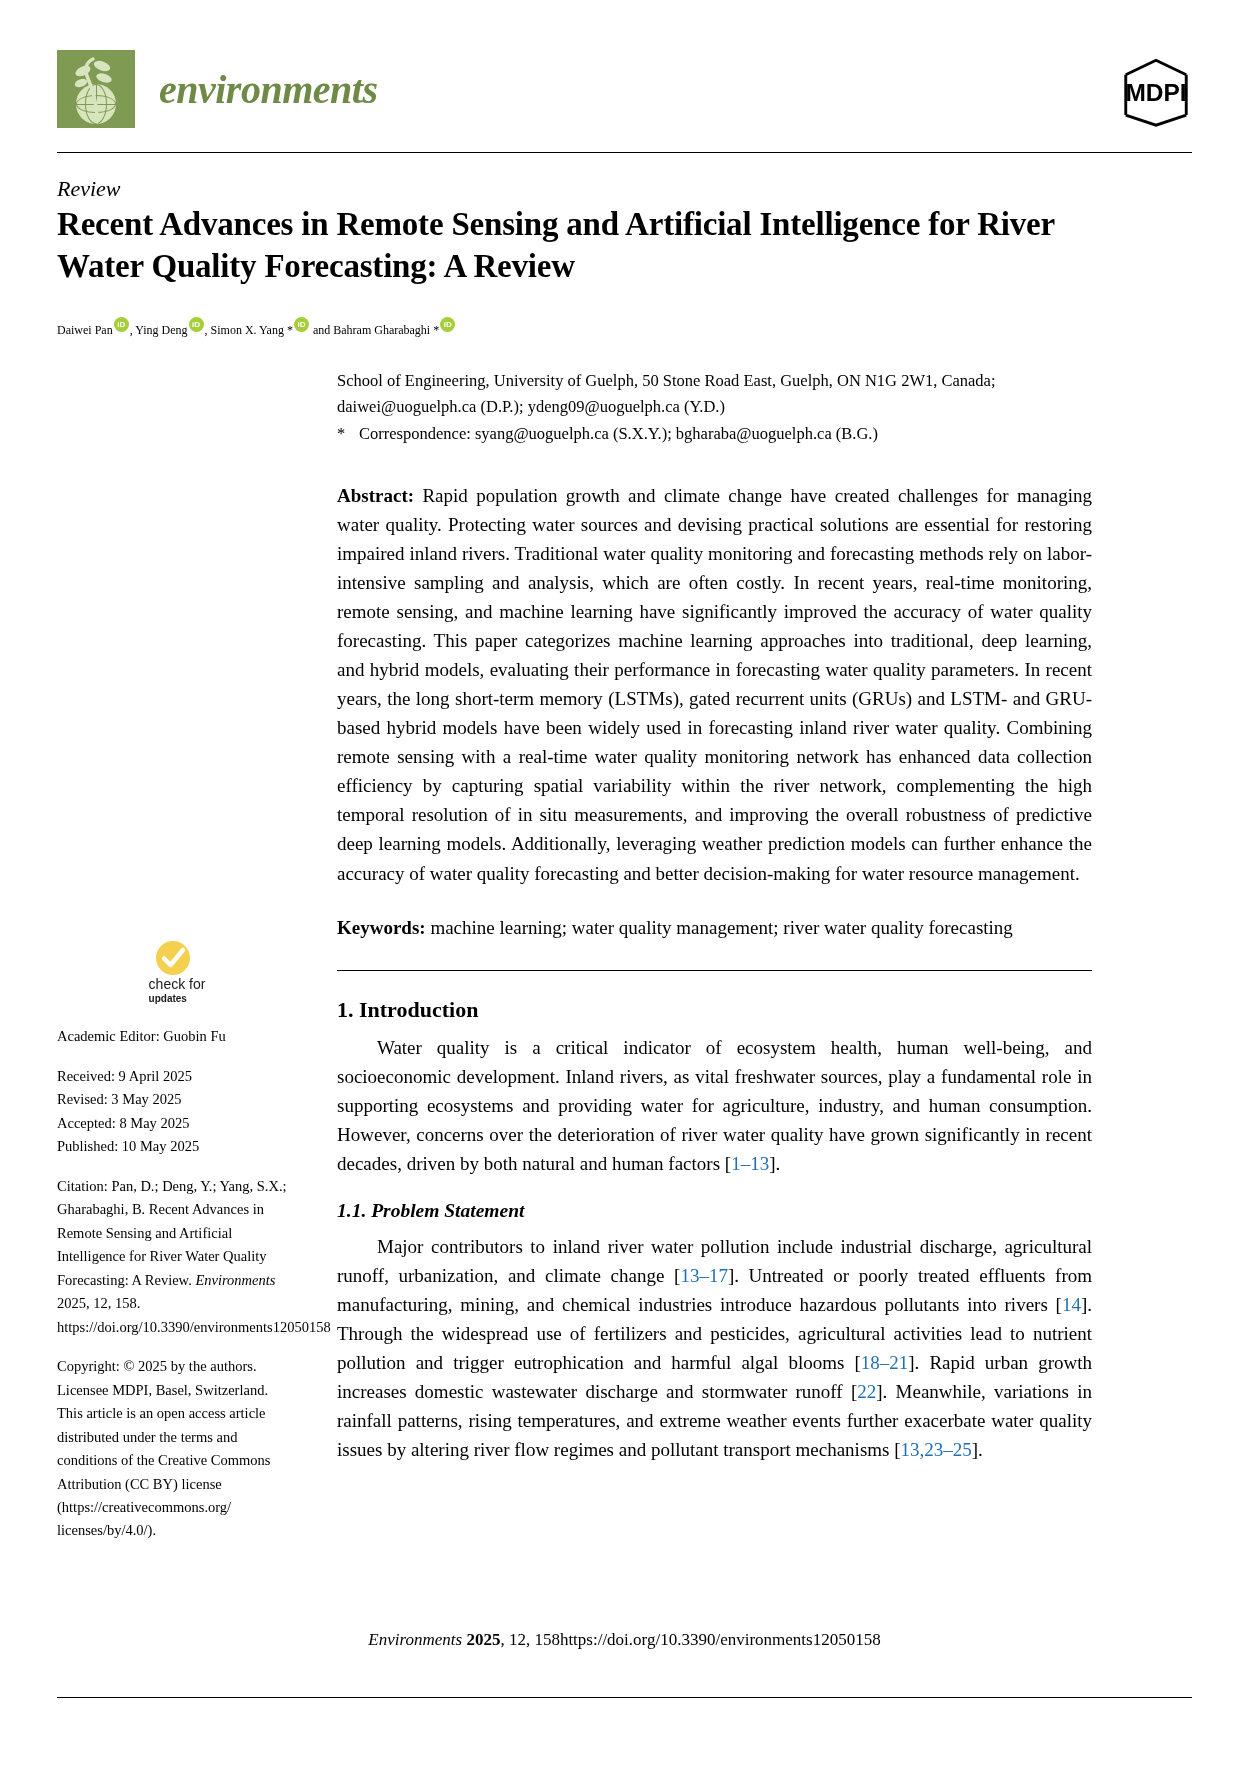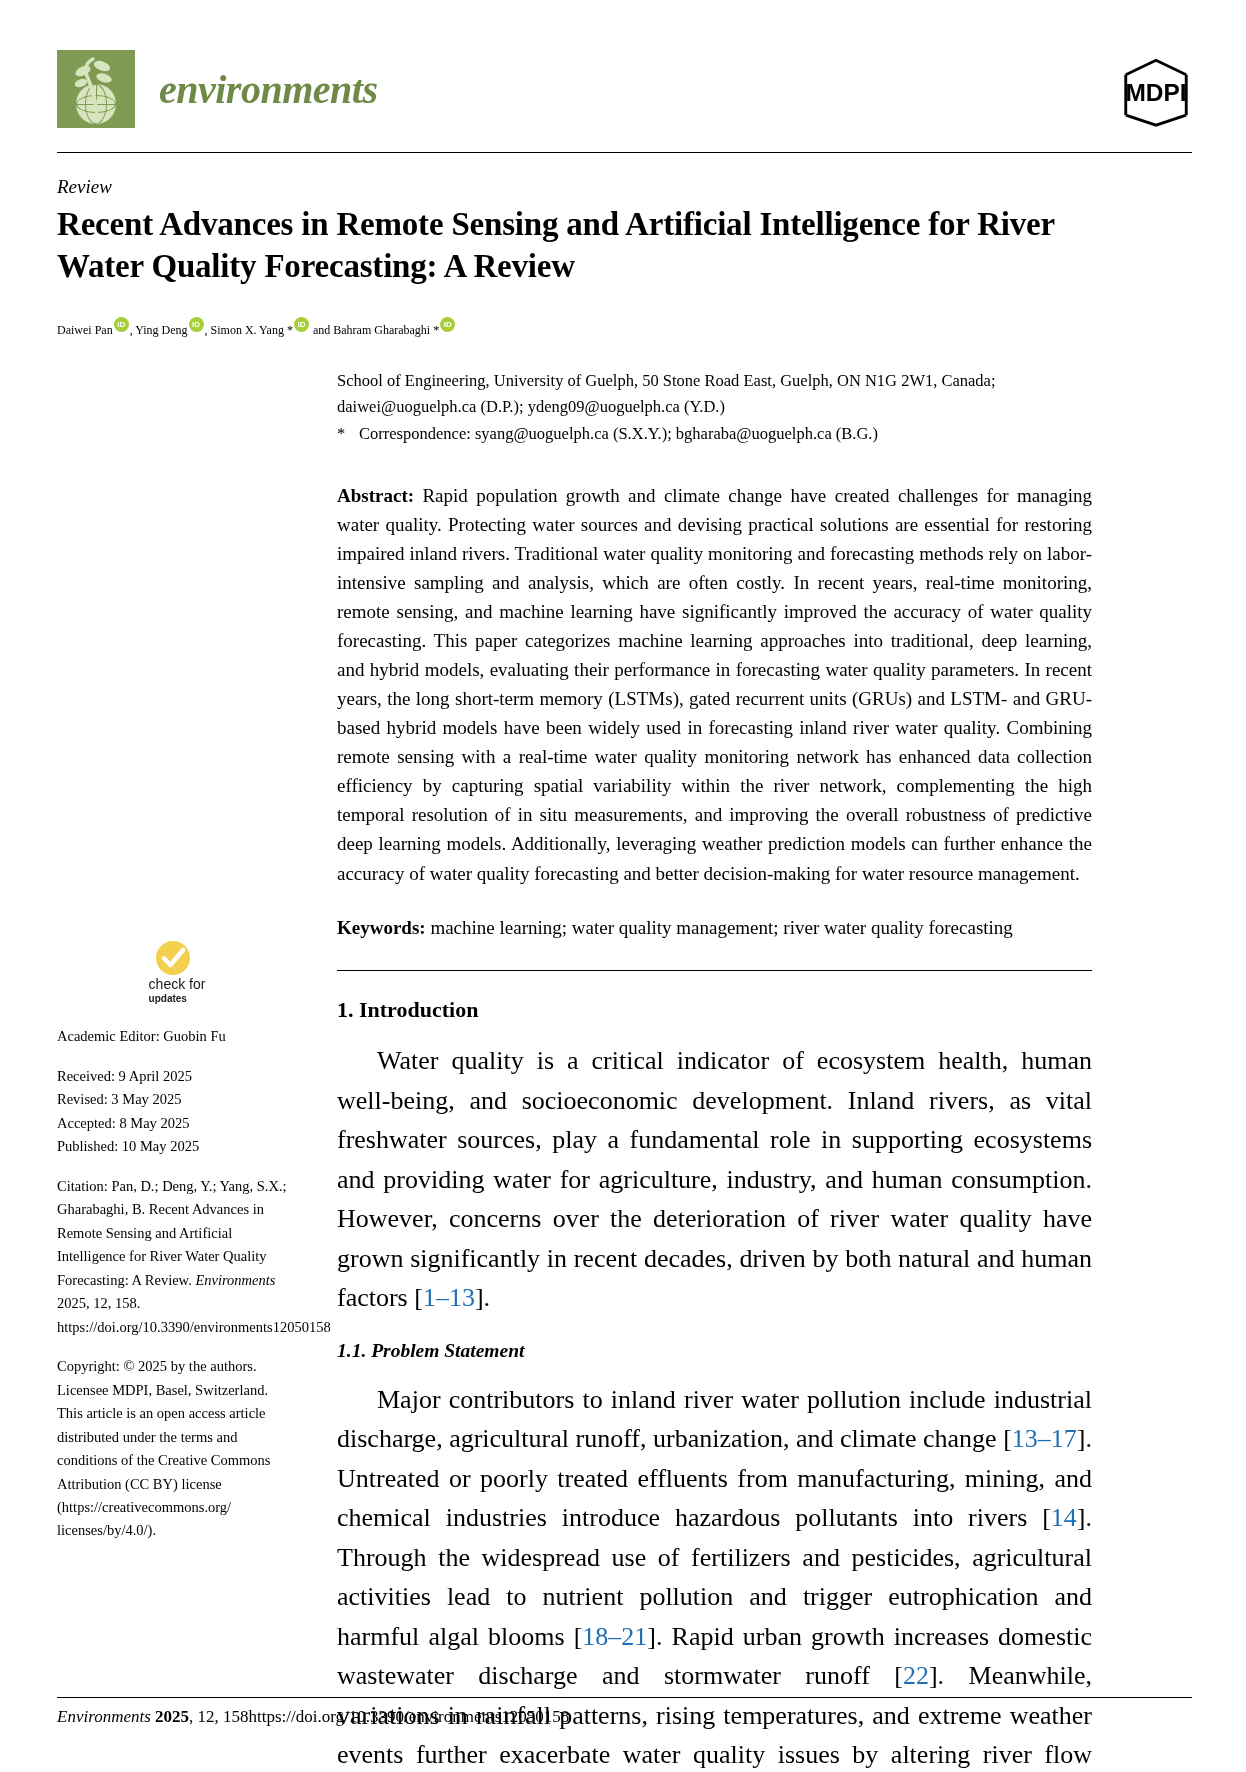--- a/index.html
+++ b/index.html
@@ -120,21 +120,21 @@
     width: 1135px;
     height: 0;
     border-top: 1.2px solid #000;
   }
 
   
   .article-type {
     position: absolute;
     left: 57px;
     top: 176px;
-    font-size: 19px;
+    font-size: 22px;
     font-style: italic;
     font-family: "Liberation Serif", "DejaVu Serif", serif;
   }
   .title {
     position: absolute;
     left: 57px;
     top: 203px;
     width: 1000px;
     font-size: 33px;
     font-weight: bold;
@@ -221,22 +221,22 @@
     font-size: 22px;
     font-weight: bold;
   }
   .h2 {
     margin-top: 22px;
     font-size: 19.5px;
     font-style: italic;
     font-weight: bold;
   }
   .para {
-    margin-top: 18px;
-    font-size: 26px;
+    margin-top: 11px;
+    font-size: 19px;
     line-height: 1.52;
     text-align: justify;
     text-indent: 40px;
   }
   a.ref {
     color: #1f6fb5;
     text-decoration: none;
   }
 
   
@@ -277,24 +277,24 @@
   .footer-rule {
     position: absolute;
     left: 57px;
     top: 1697px;
     width: 1135px;
     border-top: 1.2px solid #000;
   }
   .footer {
     position: absolute;
     left: 57px;
-    top: 1707px;
+    top: 1630px;
     width: 1135px;
     display: flex;
-    justify-content: flex-start;
+    justify-content: center;
     font-size: 17px;
   }
   .footer-left i { font-style: italic; }
   .footer-left b { font-weight: bold; }
 </style>
 </head>
 <body>
 
 <div class="page">
 

